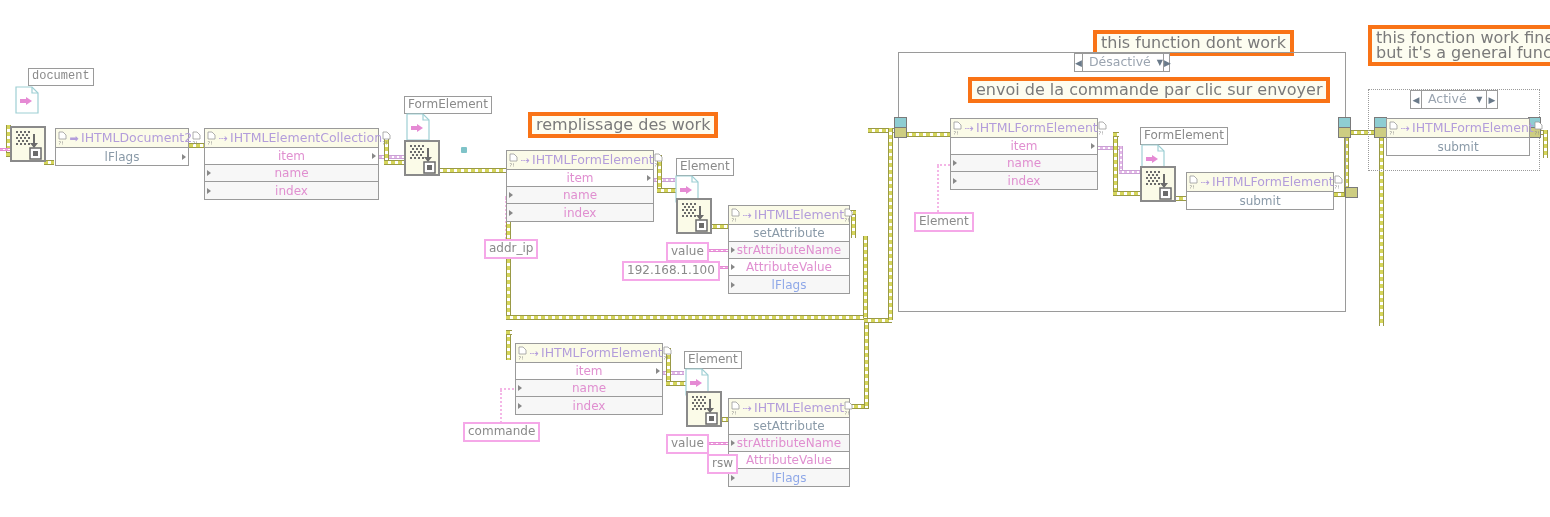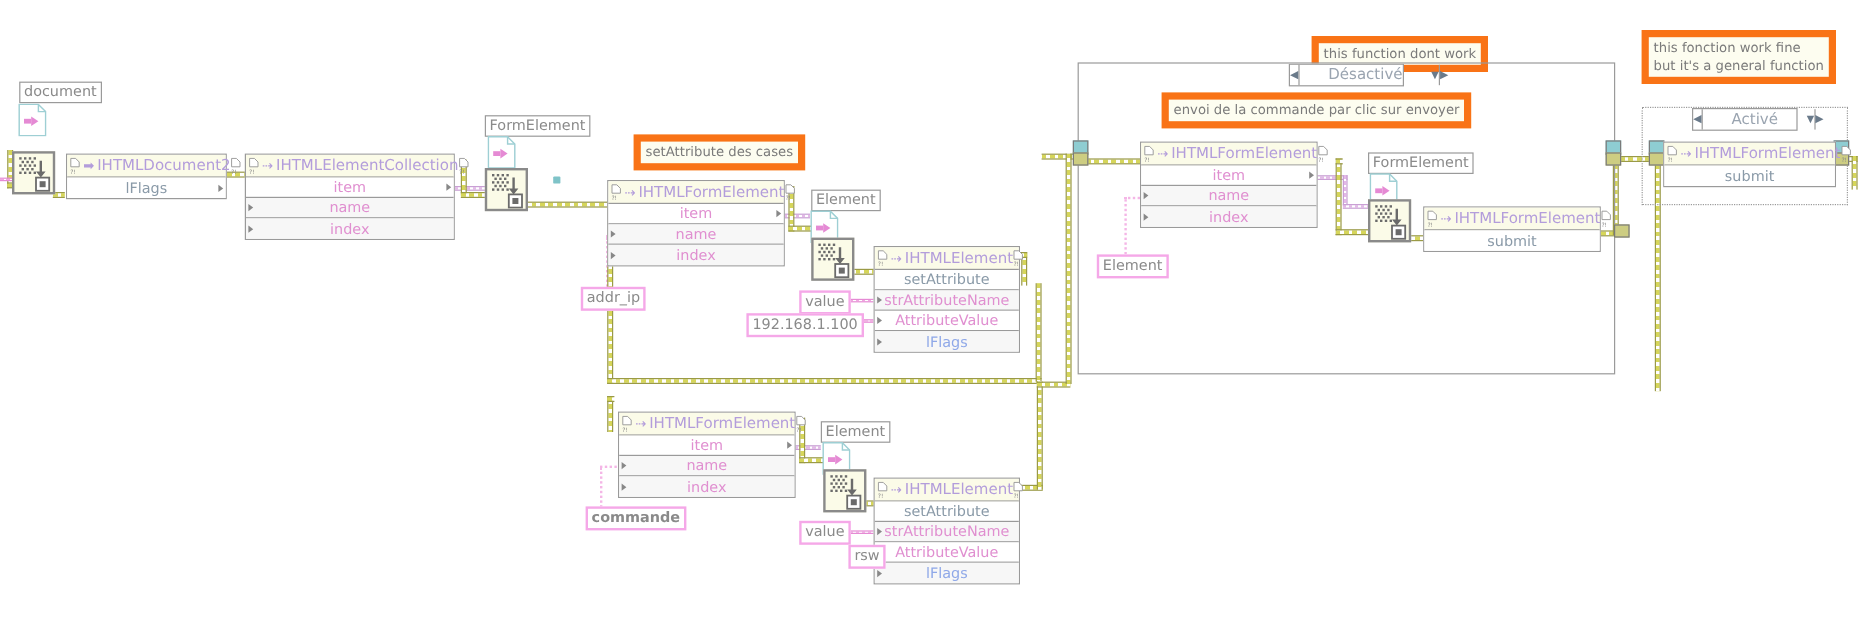--- a/index.html
+++ b/index.html
@@ -136,24 +136,24 @@
   .cast-node {
     position: absolute;
     width: 36px; height: 36px;
     background: #fbfbe8;
     border: 2px solid #8a8a8a;
   }
 
   
   .comment {
     position: absolute;
-    border: 6px solid #f97316;
+    border: 4px solid #f97316;
     background: #fdfdf0;
     color: #7a7a7a;
-    font-size: 11px;
+    font-size: 16px;
     padding: 1px 4px 2px 4px;
     line-height: 15px;
     white-space: pre;
   }
 
   
   .const {
     position: absolute;
     border: 2px solid #f5a8e8;
     background: #ffffff;
@@ -179,21 +179,21 @@
     display: flex; align-items: center;
     font-size: 12.5px; color: #9aa4b0;
   }
   .case-sel .cs-arrow {
     width: 13px; height: 100%;
     display:flex; align-items:center; justify-content:center;
     border-right: 1px solid #9a9a9a;
     color:#6a7a8a; font-size:9px;
   }
   .case-sel .cs-arrow.right { border-right:none; border-left:1px solid #9a9a9a; }
-  .case-sel .cs-name { flex:1; padding:0 24px; white-space:nowrap; line-height:1; }
+  .case-sel .cs-name { flex:1; padding:0 6px; white-space:nowrap; line-height:1; }
   .case-sel .cs-down { width:16px; text-align:center; color:#6a7a8a; font-size:8px; }
 
   
   .tunnel { position: absolute; border: 1px solid #7a7a7a; }
   .tunnel.teal  { background: #8ecdd2; }
   .tunnel.olive { background: #cdcd82; }
 </style>
 </head>
 <body>
 
@@ -302,21 +302,21 @@
   <div class="wire w-teal-h" style="left:1345px; top:122px; width:40px;"></div>
   <div class="wire w-err-h" style="left:1350px; top:130px; width:36px;"></div>
 
   <div class="wire w-teal-h" style="left:1386px; top:122px; width:18px;"></div>
   <div class="wire w-err-h" style="left:1386px; top:130px; width:18px;"></div>
   <div class="wire w-err-v" style="left:1379px; top:130px; height:196px;"></div>
 
   <div class="wire w-err-h" style="left:1530px; top:130px; width:18px;"></div>
   <div class="wire w-err-v" style="left:1543px; top:130px; height:28px;"></div>
 
-  <div class="comment" style="left:528px; top:112px;">setAttribute des cases</div>
+  <div class="comment" style="left:528px; top:112px;">remplissage des work</div>
   <div class="comment" style="left:1093px; top:30px;">this function dont work</div>
   <div class="comment" style="left:968px; top:77px;">envoi de la commande par clic sur envoyer</div>
   <div class="comment" style="left:1368px; top:25px;">this fonction work fine
 but it's a general function</div>
 
   <div class="case-struct" style="left:898px; top:52px; width:448px; height:260px;"></div>
   <div class="case-sel" style="left:1074px; top:53px; width:96px;">
     <div class="cs-arrow">◀</div>
     <div class="cs-name">Désactivé</div>
     <div class="cs-down">▼</div>
@@ -335,21 +335,21 @@
     <div class="cs-arrow">◀</div>
     <div class="cs-name">Activé</div>
     <div class="cs-down">▼</div>
     <div class="cs-arrow right">▶</div>
   </div>
   <div class="tunnel teal" style="left:1374px; top:117px; width:13px; height:12px;"></div>
   <div class="tunnel olive" style="left:1374px; top:127px; width:13px; height:11px;"></div>
   <div class="tunnel teal" style="left:1528px; top:117px; width:13px; height:12px;"></div>
   <div class="tunnel olive" style="left:1528px; top:127px; width:13px; height:11px;"></div>
 
-  <div class="ctrl-label" style="left:16px; top:68px;">document</div>
+  <div class="ctrl-label" style="left:28px; top:68px;font-family:Liberation Mono, monospace;">document</div>
   <div class="ctrl-term" style="left:15px; top:86px;">
     <svg width="24" height="28" viewBox="0 0 24 28">
       <path d="M1 1 h16 l6 6 v20 h-22 z" fill="#ffffff" stroke="#9ecfd4" stroke-width="1.2"></path>
       <path d="M17 1 v6 h6" fill="none" stroke="#9ecfd4" stroke-width="1.2"></path>
       <rect x="5" y="13" width="6" height="4" fill="#e58ad4"></rect>
       <path d="M11 11 l6 4 l-6 4 z" fill="#e58ad4"></path>
     </svg>
   </div>
 
   <div class="ctrl-label" style="left:404px; top:96px;">FormElement</div>
@@ -787,18 +787,18 @@
       </span>
     </div>
     <div class="node-row">
       <span class="lbl grey">submit</span>
     </div>
   </div>
 
   <div class="const" style="left:484px; top:239px;">addr_ip</div>
   <div class="const" style="left:666px; top:242px;">value</div>
   <div class="const" style="left:622px; top:261px;">192.168.1.100</div>
-  <div class="const" style="left:488px; top:422px;font-weight:bold;">commande</div>
+  <div class="const" style="left:463px; top:422px;">commande</div>
   <div class="const" style="left:666px; top:434px;">value</div>
   <div class="const" style="left:707px; top:454px;">rsw</div>
   <div class="const" style="left:914px; top:212px;">Element</div>
 
 </div>
 
 </body></html>

